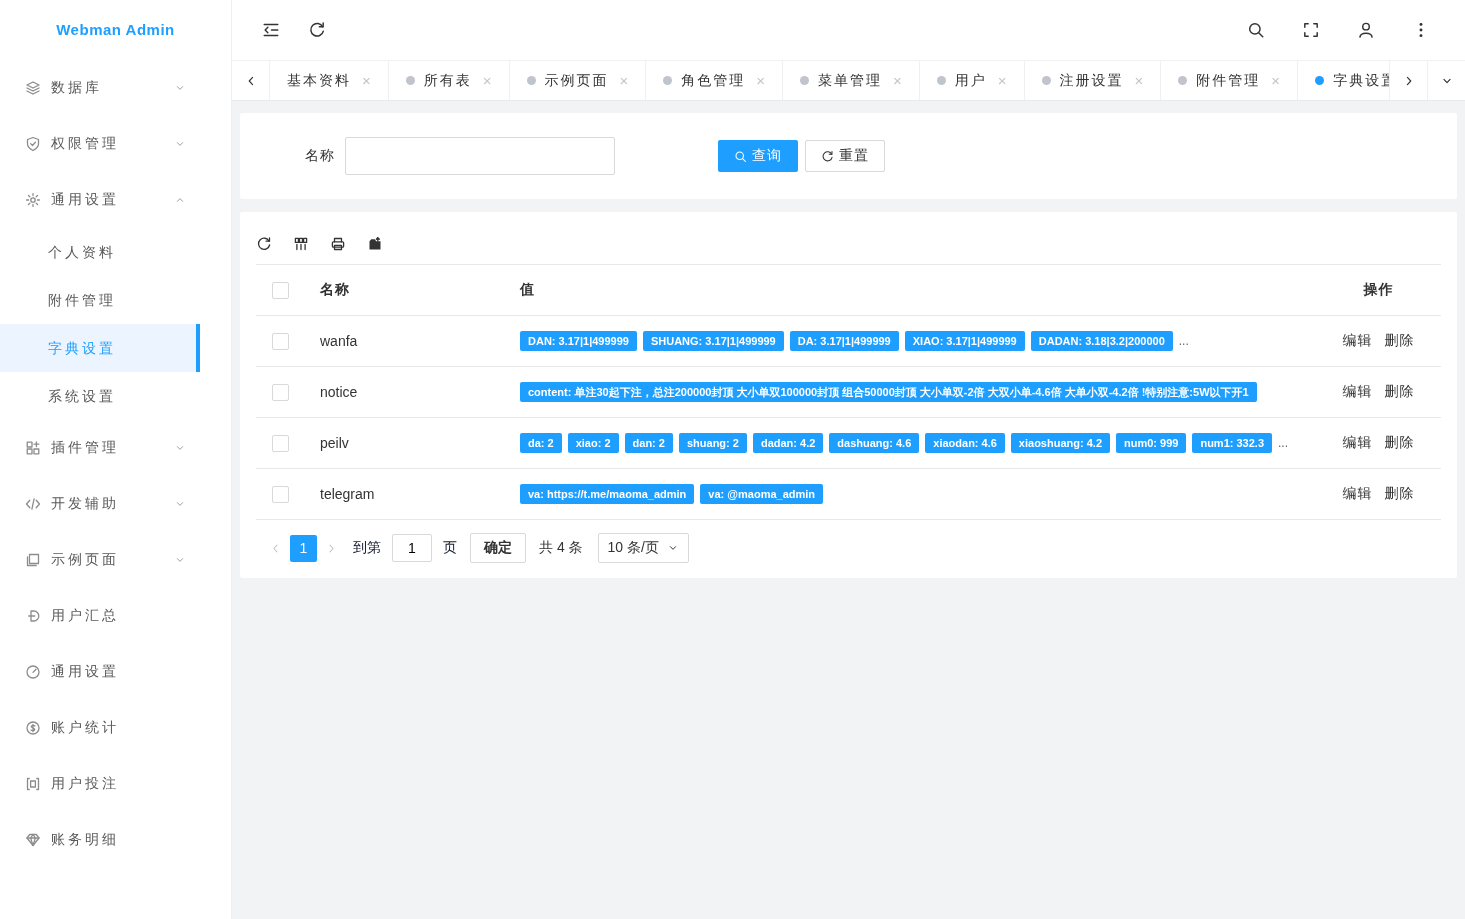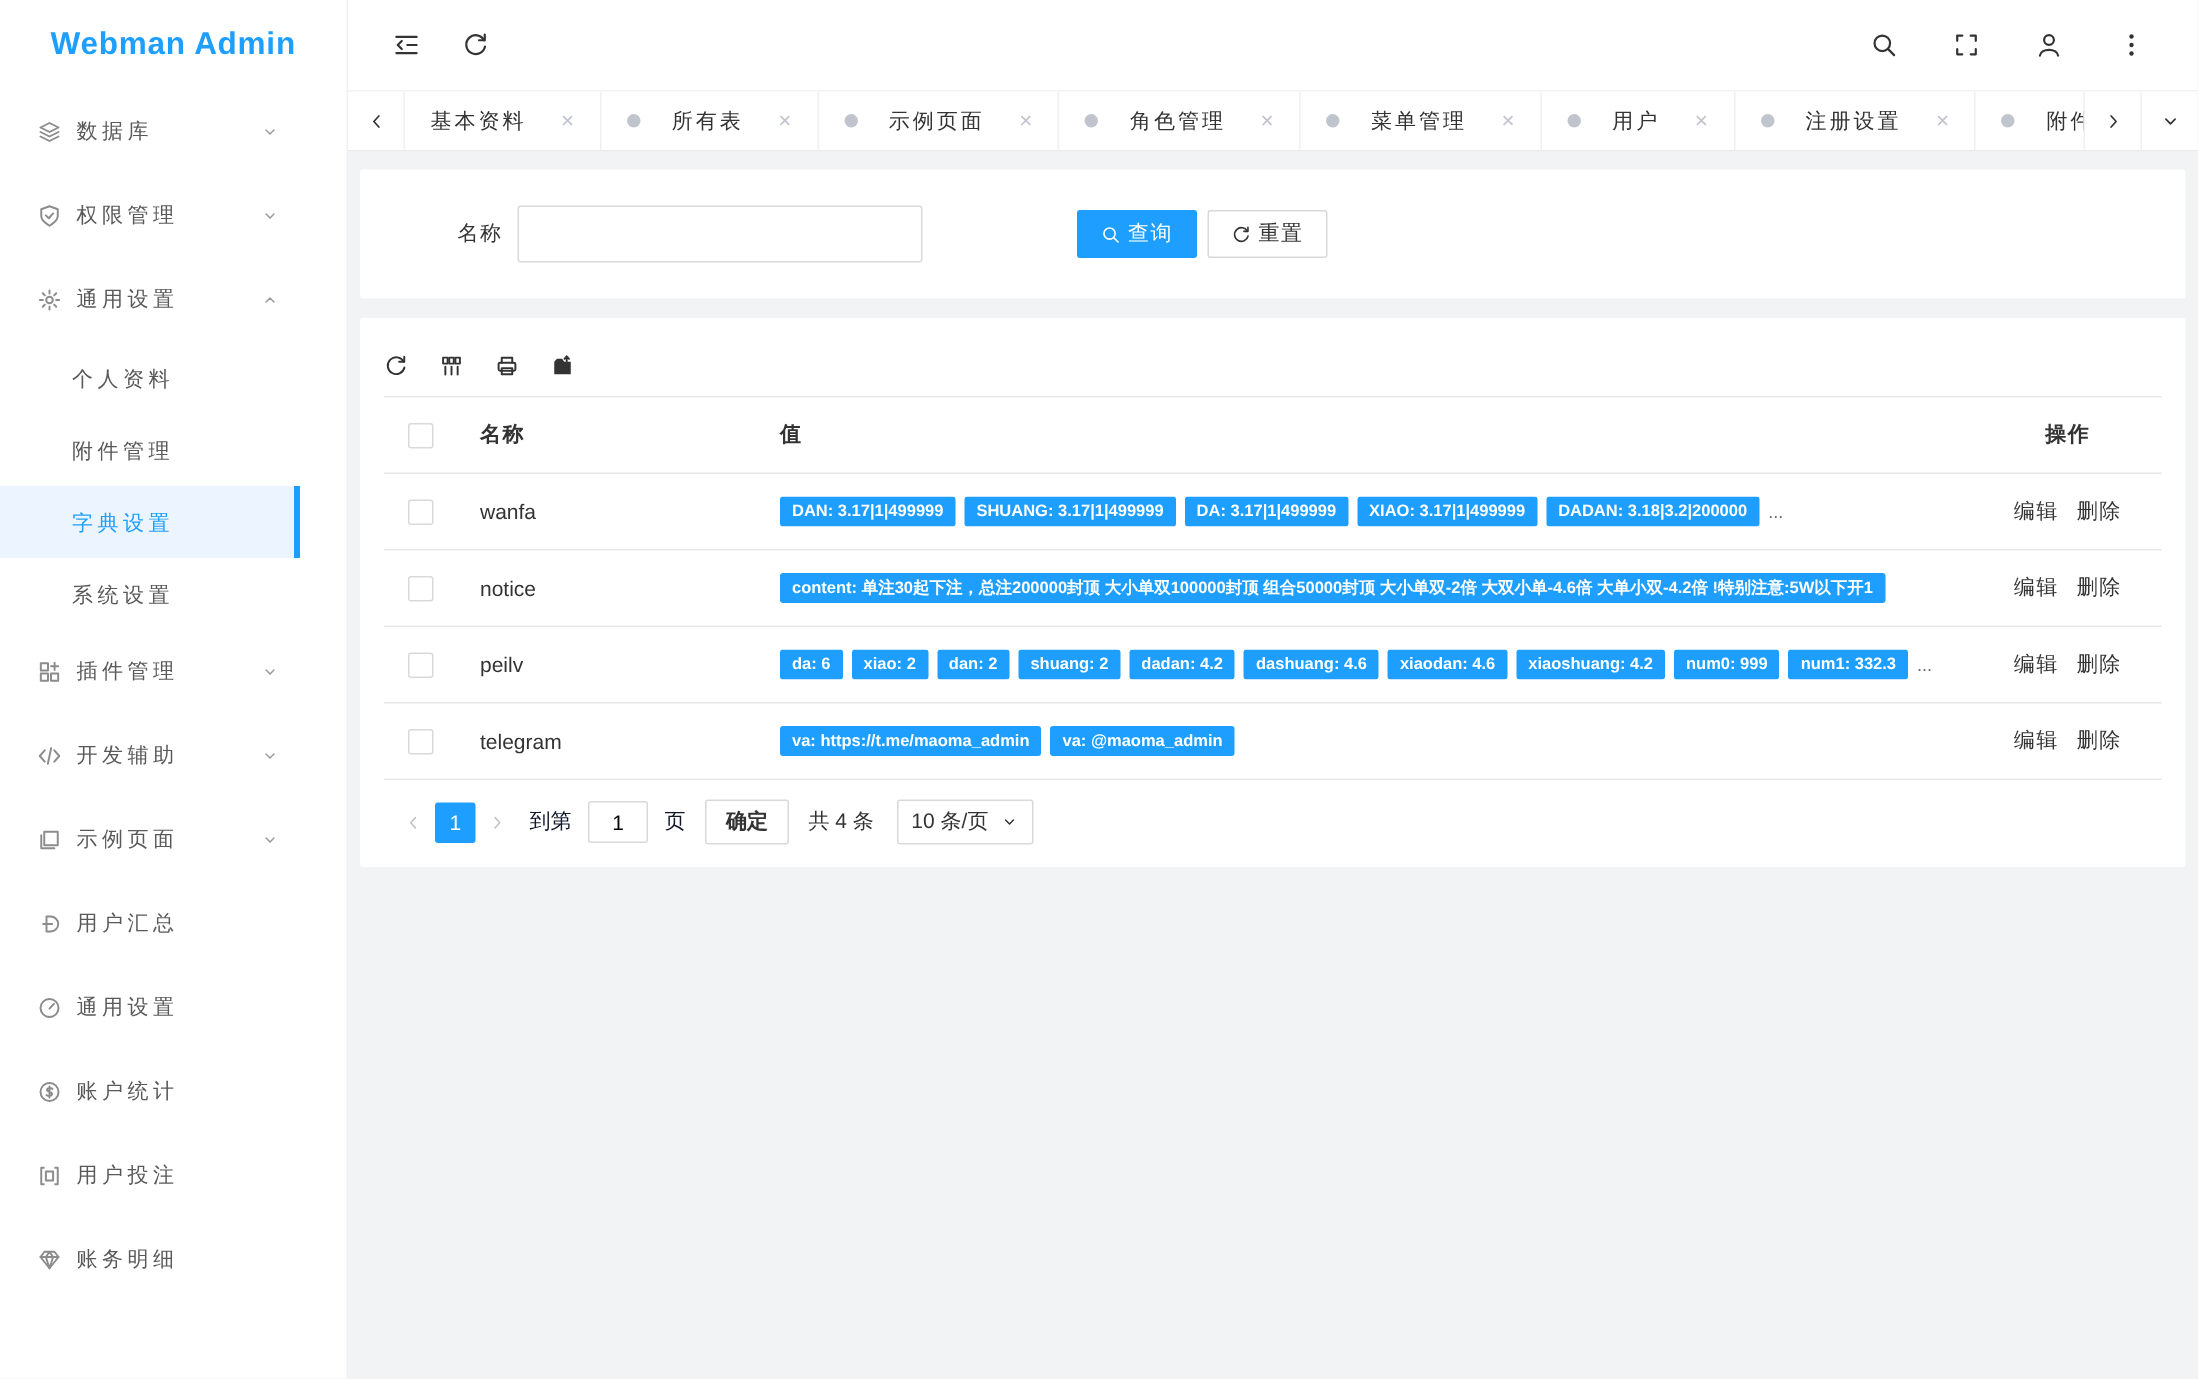--- a/index.html
+++ b/index.html
@@ -3,21 +3,21 @@
 <meta charset="utf-8">
 <style>
   * { box-sizing: border-box; margin: 0; padding: 0; }
   html,body { width:1465px; height:919px; overflow:hidden;
     font-family:"Liberation Sans","DejaVu Sans",sans-serif; background:#f2f3f5; color:#333; }
   svg { display:block; width:1em; height:1em; }
 
   
   .sidebar { position:absolute; left:0; top:0; width:232px; height:919px; background:#fff;
     border-right:1px solid #f0f0f0; z-index:3; }
-  .logo { height:60px; line-height:60px; text-align:center; font-size:21px; font-weight:bold;
+  .logo { height:60px; line-height:60px; text-align:center; font-size:15px; font-weight:bold;
     color:var(--primary,#1e9fff); letter-spacing:.5px; }
   .menu-item { width:200px; height:56px; display:flex; align-items:center; padding:0 14px 0 25px;
     color:#595959; font-size:14px; cursor:pointer; }
   .mi-icon { font-size:16px; color:#8c8c8c; margin-right:10px; display:flex; }
   .mi-label { flex:1; letter-spacing:3px; }
   .mi-chevron { font-size:12px; color:#999; display:flex; }
   .menu-child { width:200px; height:48px; line-height:48px; padding-left:48px; font-size:14px;
     color:#595959; letter-spacing:3px; cursor:pointer; }
   .menu-child.active { background:var(--active-bg,#ecf5ff); color:var(--primary,#1e9fff);
     border-right:4px solid var(--primary,#1e9fff); }
@@ -29,21 +29,21 @@
   .topbar-right { display:flex; align-items:center; gap:37px; margin-right:35px; }
   .hicon { font-size:18px; color:#333; cursor:pointer; display:flex; }
 
   
   .tabbar { height:41px; background:#fff; border-top:1px solid #f2f2f2; border-bottom:1px solid #e8eaec;
     display:flex; align-items:stretch; }
   .tab-ctrl { width:38px; display:flex; align-items:center; justify-content:center; font-size:14px;
     color:#333; cursor:pointer; border-right:1px solid #f0f0f0; }
   .tab-ctrl.end { border-right:none; border-left:1px solid #f0f0f0; }
   .tab-strip { display:flex; flex:1; overflow:hidden; }
-  .tab { display:flex; align-items:center; gap:21px; padding:0 17px; border-right:1px solid #f0f0f0;
+  .tab { display:flex; align-items:center; gap:9px; padding:0 17px; border-right:1px solid #f0f0f0;
     font-size:14px; color:#333; letter-spacing:2px; cursor:pointer; white-space:nowrap; }
   .tab-dot { width:9px; height:9px; border-radius:50%; background:#c0c4cc; flex:none; }
   .tab.active .tab-dot { background:var(--primary,#1e9fff); }
   .tab-close { color:#c0c4cc; font-size:15px; letter-spacing:0; margin-left:2px; }
 
   
   .search-card { margin:12px 8px 0 8px; height:86px; background:#fff; border-radius:2px;
     position:relative; }
   .s-label { position:absolute; left:65px; top:0; height:86px; display:flex; align-items:center;
     font-size:14px; color:#333; letter-spacing:1px; }
@@ -438,21 +438,21 @@
                 <span class="tag clip">content: 单注30起下注，总注200000封顶 大小单双100000封顶 组合50000封顶 大小单双-2倍 大双小单-4.6倍 大单小双-4.2倍 !特别注意:5W以下开1</span>
               </div>
             </td>
             <td class="col-actions"><a class="act">编辑</a><a class="act">删除</a></td>
           </tr>
           <tr>
             <td class="col-check"><span class="checkbox"></span></td>
             <td class="col-name">peilv</td>
             <td class="col-value">
               <div class="tagwrap">
-                <span class="tag">da: 6</span>
+                <span class="tag">da: 2</span>
                 <span class="tag">xiao: 2</span>
                 <span class="tag">dan: 2</span>
                 <span class="tag">shuang: 2</span>
                 <span class="tag">dadan: 4.2</span>
                 <span class="tag">dashuang: 4.6</span>
                 <span class="tag">xiaodan: 4.6</span>
                 <span class="tag">xiaoshuang: 4.2</span>
                 <span class="tag">num0: 999</span>
                 <span class="tag">num1: 332.3</span>
                 <span class="tag-ellipsis">...</span>

